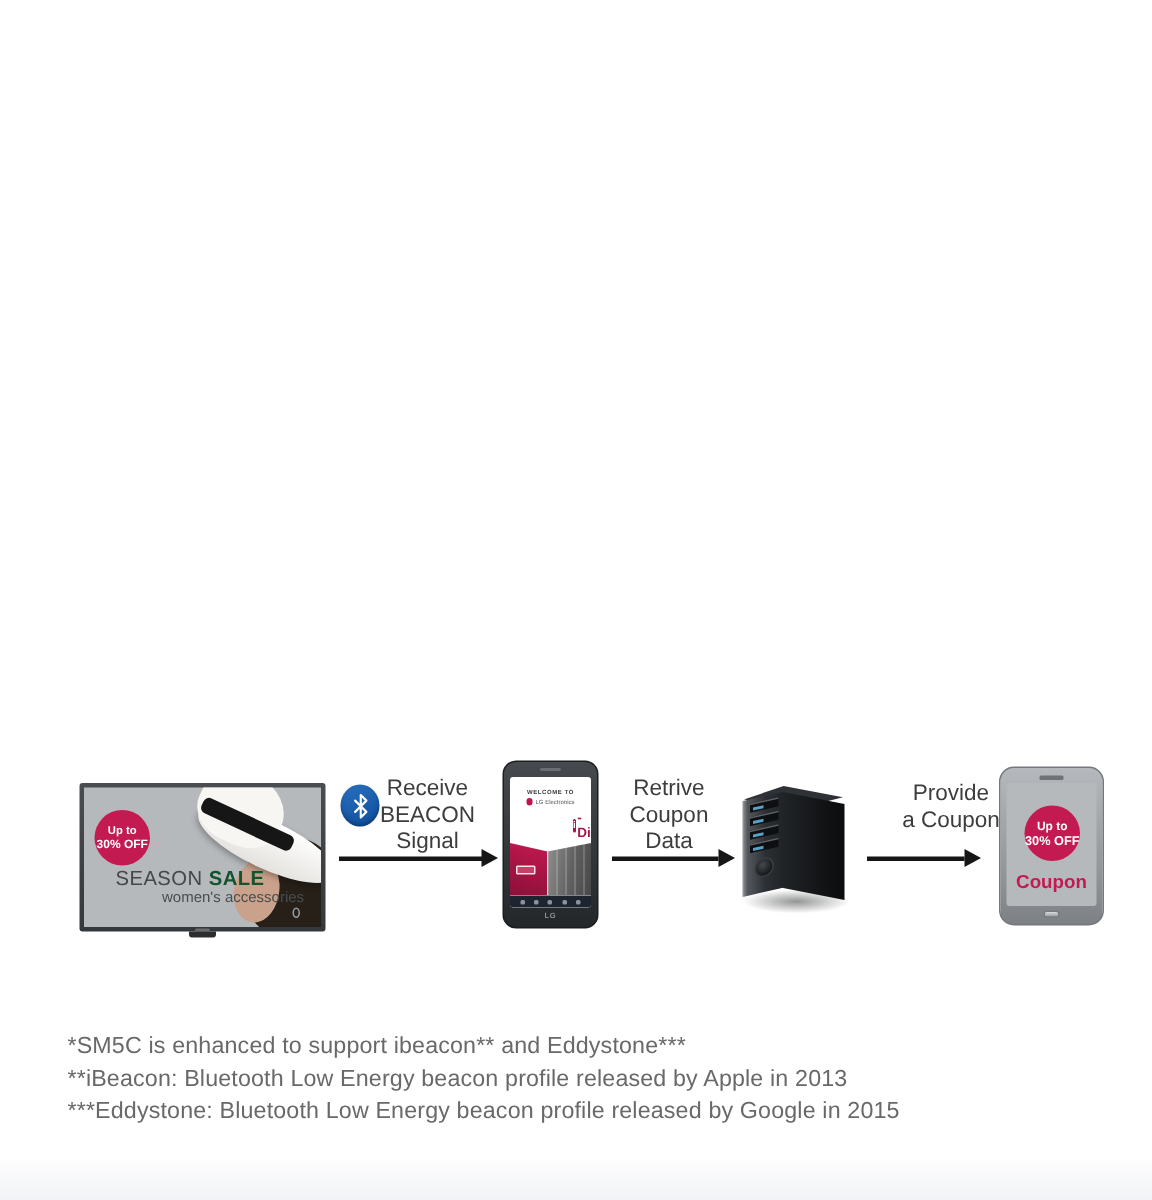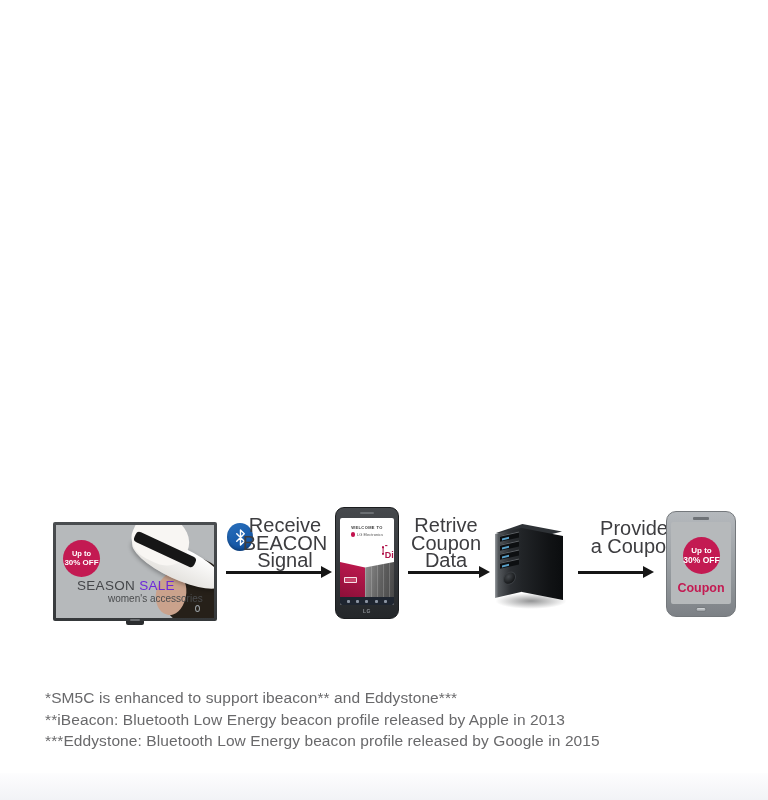--- a/index.html
+++ b/index.html
@@ -2,21 +2,21 @@
 <html><head>
 <meta charset="utf-8">
 <style>
   * { margin:0; padding:0; box-sizing:border-box; }
   html,body { width:768px; height:800px; background:#ffffff;
     font-family:"Liberation Sans", sans-serif; overflow:hidden; position:relative; }
 
   .canvas { position:absolute; left:0; top:0; width:768px; height:800px; }
 
   
-  .step-label { position:absolute; text-align:center; font-size:20px;
+  .step-label { position:absolute; text-align:center; font-size:15px;
     line-height:17.5px; color:#3d3d40; }
   .arrow { position:absolute; height:13px; }
   .arrow .line { position:absolute; left:0; top:5.2px; height:2.6px; background:#161616; }
   .arrow .head { position:absolute; top:0; width:0; height:0;
     border-left:11px solid #161616; border-top:6.5px solid transparent;
     border-bottom:6.5px solid transparent; }
 
   
   .bt { position:absolute; left:227px; top:523px; width:26px; height:28px;
     border-radius:50%; background:linear-gradient(155deg,#2a70bd,#0c4d9d);
@@ -34,21 +34,21 @@
     width:10px; height:2px; background:#6a6d70; border-radius:1px; }
   .tv-badge { position:absolute; left:7px; top:15px; width:37px; height:37px;
     border-radius:50%; background:#c31a52; color:#fff; display:flex;
     flex-direction:column; align-items:center; justify-content:center;
     font-weight:bold; z-index:5; }
   .tv-badge .l1 { font-size:7.5px; line-height:8.5px; }
   .tv-badge .l2 { font-size:8px;  line-height:9px; }
   .tv-headline { position:absolute; left:21px; top:53px; font-size:13.5px;
     letter-spacing:.3px; color:#3a3c3e; z-index:5; white-space:nowrap; }
   .tv-headline .light { font-weight:400; color:#45474a; }
-  .tv-headline .bold  { font-weight:400; color:#6d28d9; }
+  .tv-headline .bold  { font-weight:700; color:#14532d; }
   .tv-sub { position:absolute; left:25px; top:68px; font-size:10px;
     color:#4a4c4e; z-index:5; white-space:nowrap;margin-left:27px; }
   
   .woman { position:absolute; right:0; top:0; width:100px; height:93px; }
   .hair { position:absolute; right:-12px; top:34px; width:64px; height:66px;
     background:#262019; border-radius:50% 45% 30% 45%; transform:rotate(-16deg); }
   .face { position:absolute; right:28px; top:48px; width:30px; height:42px;
     background:#caa28c; border-radius:50% 50% 48% 52%; transform:rotate(12deg); }
   .brim { position:absolute; right:-14px; top:22px; width:100px; height:32px;
     background:linear-gradient(180deg,#ffffff,#e4e2de); border-radius:50%;

